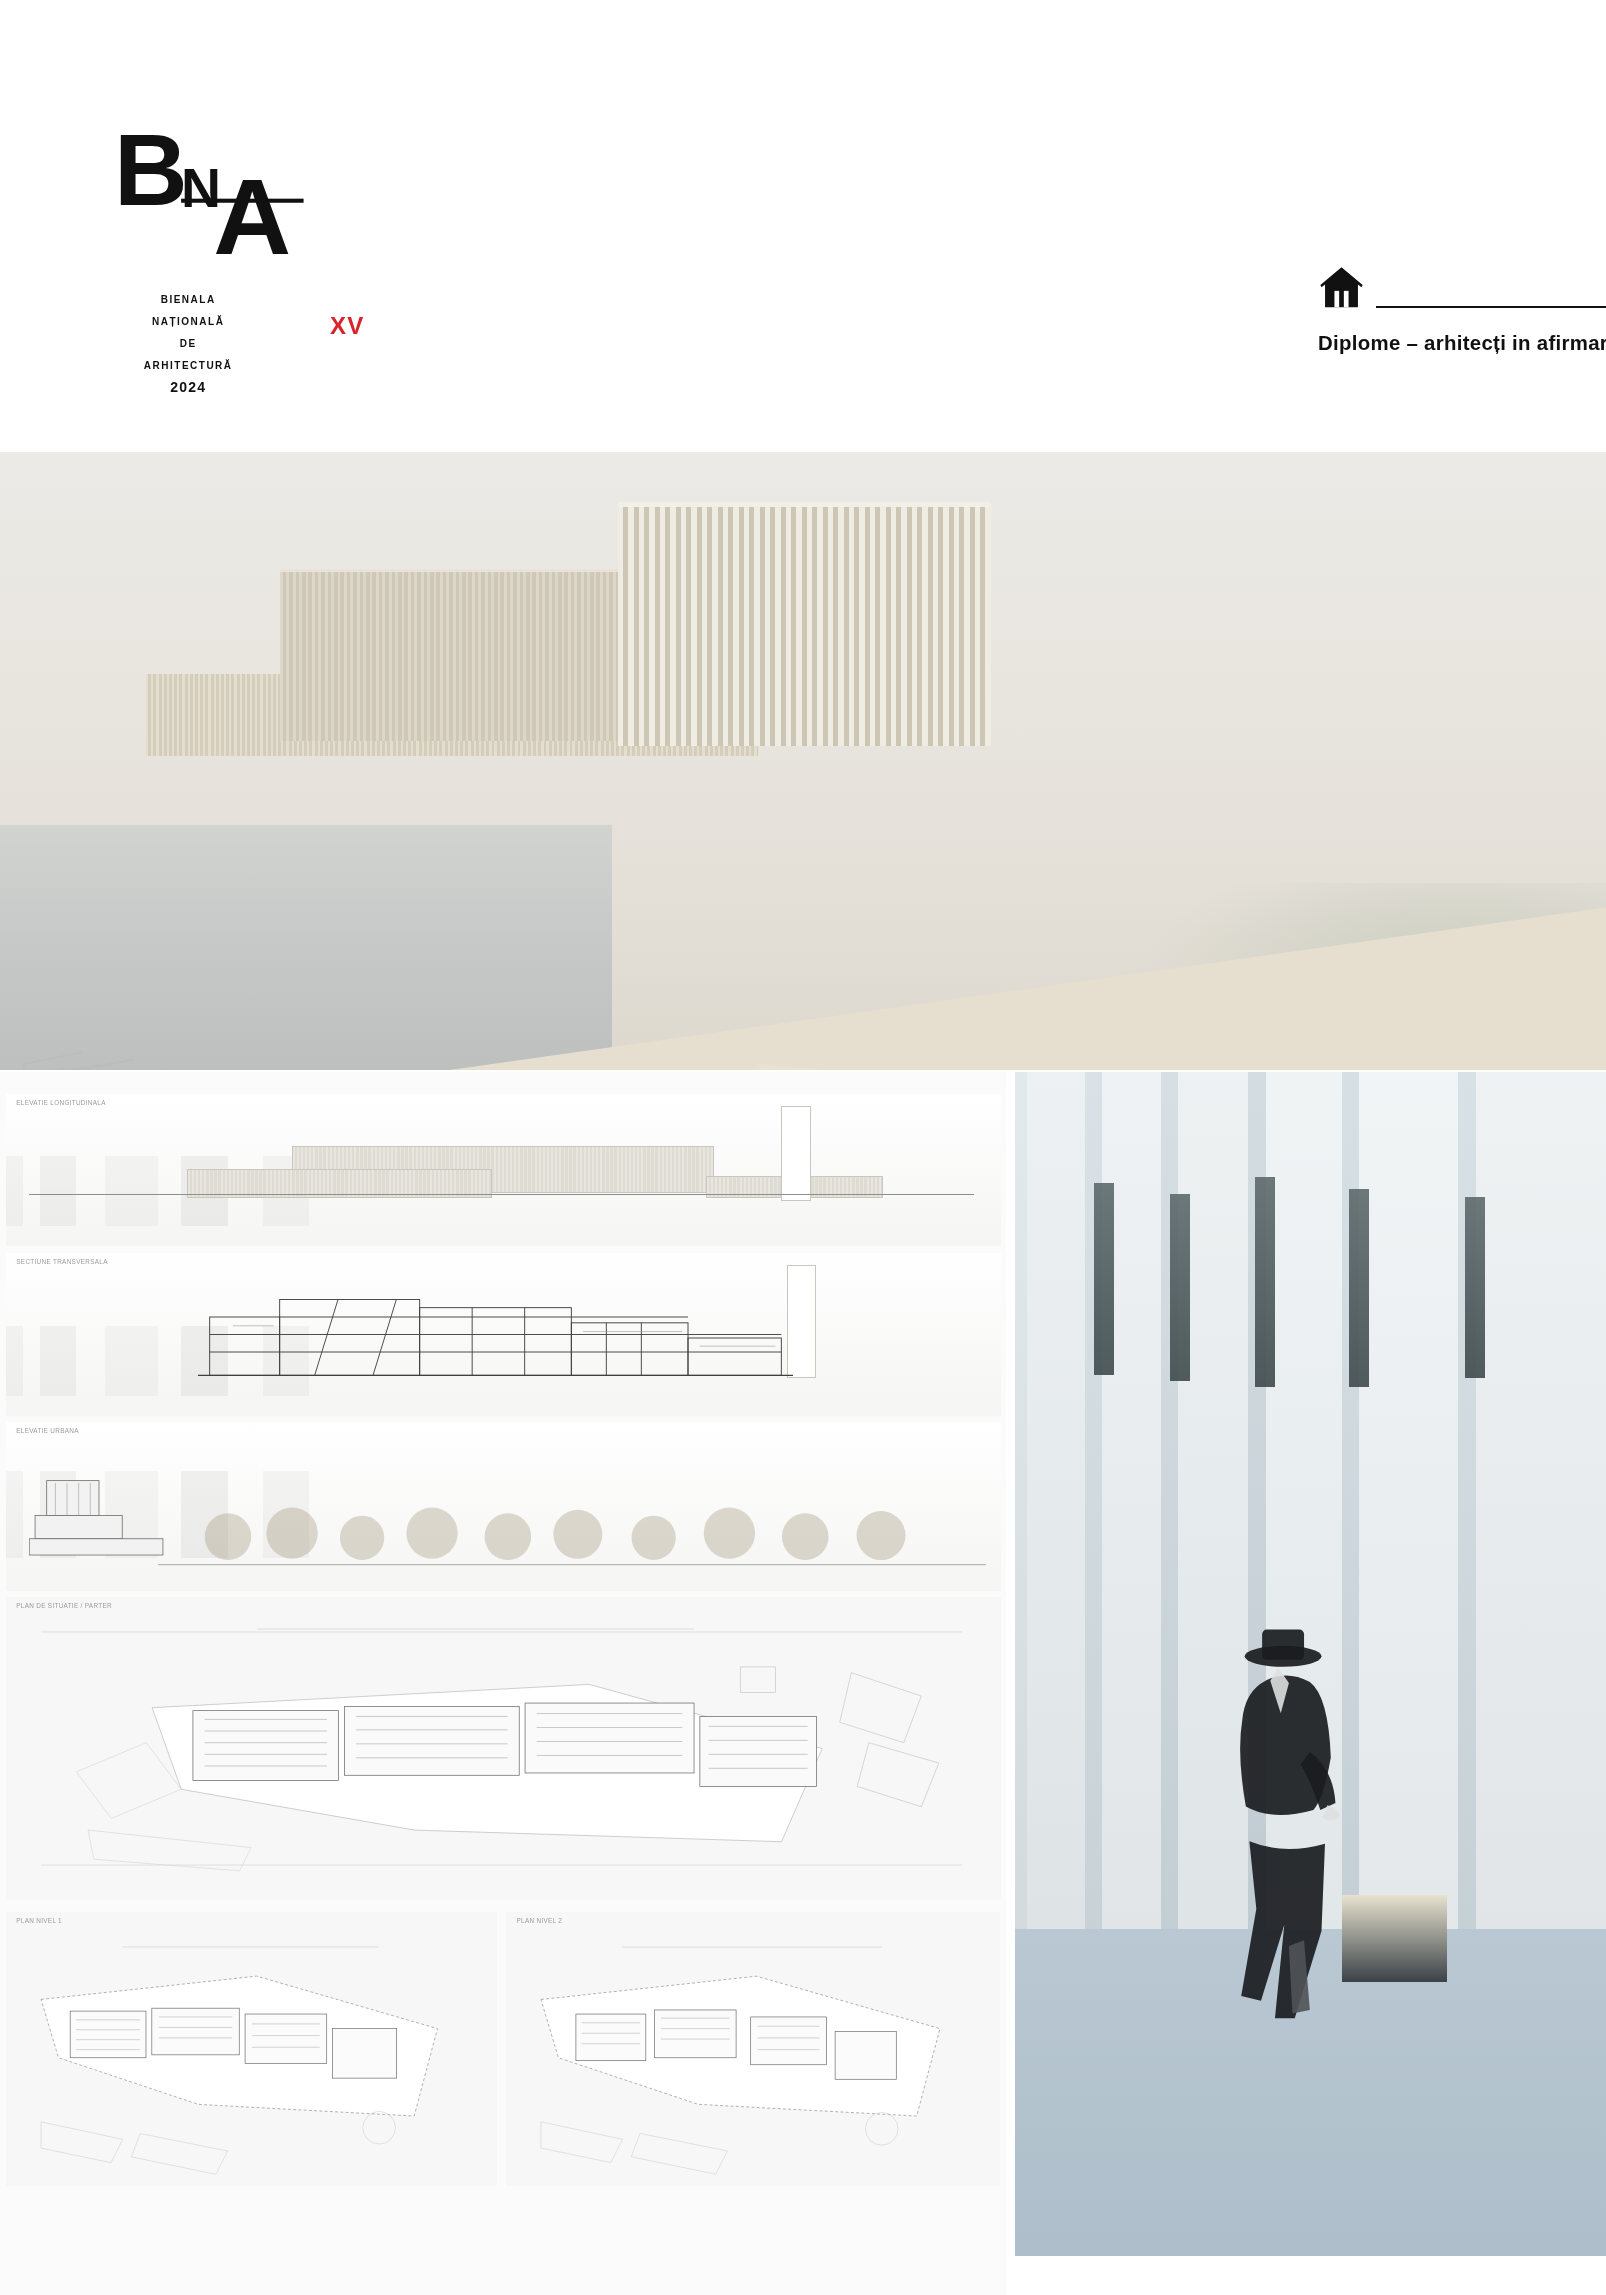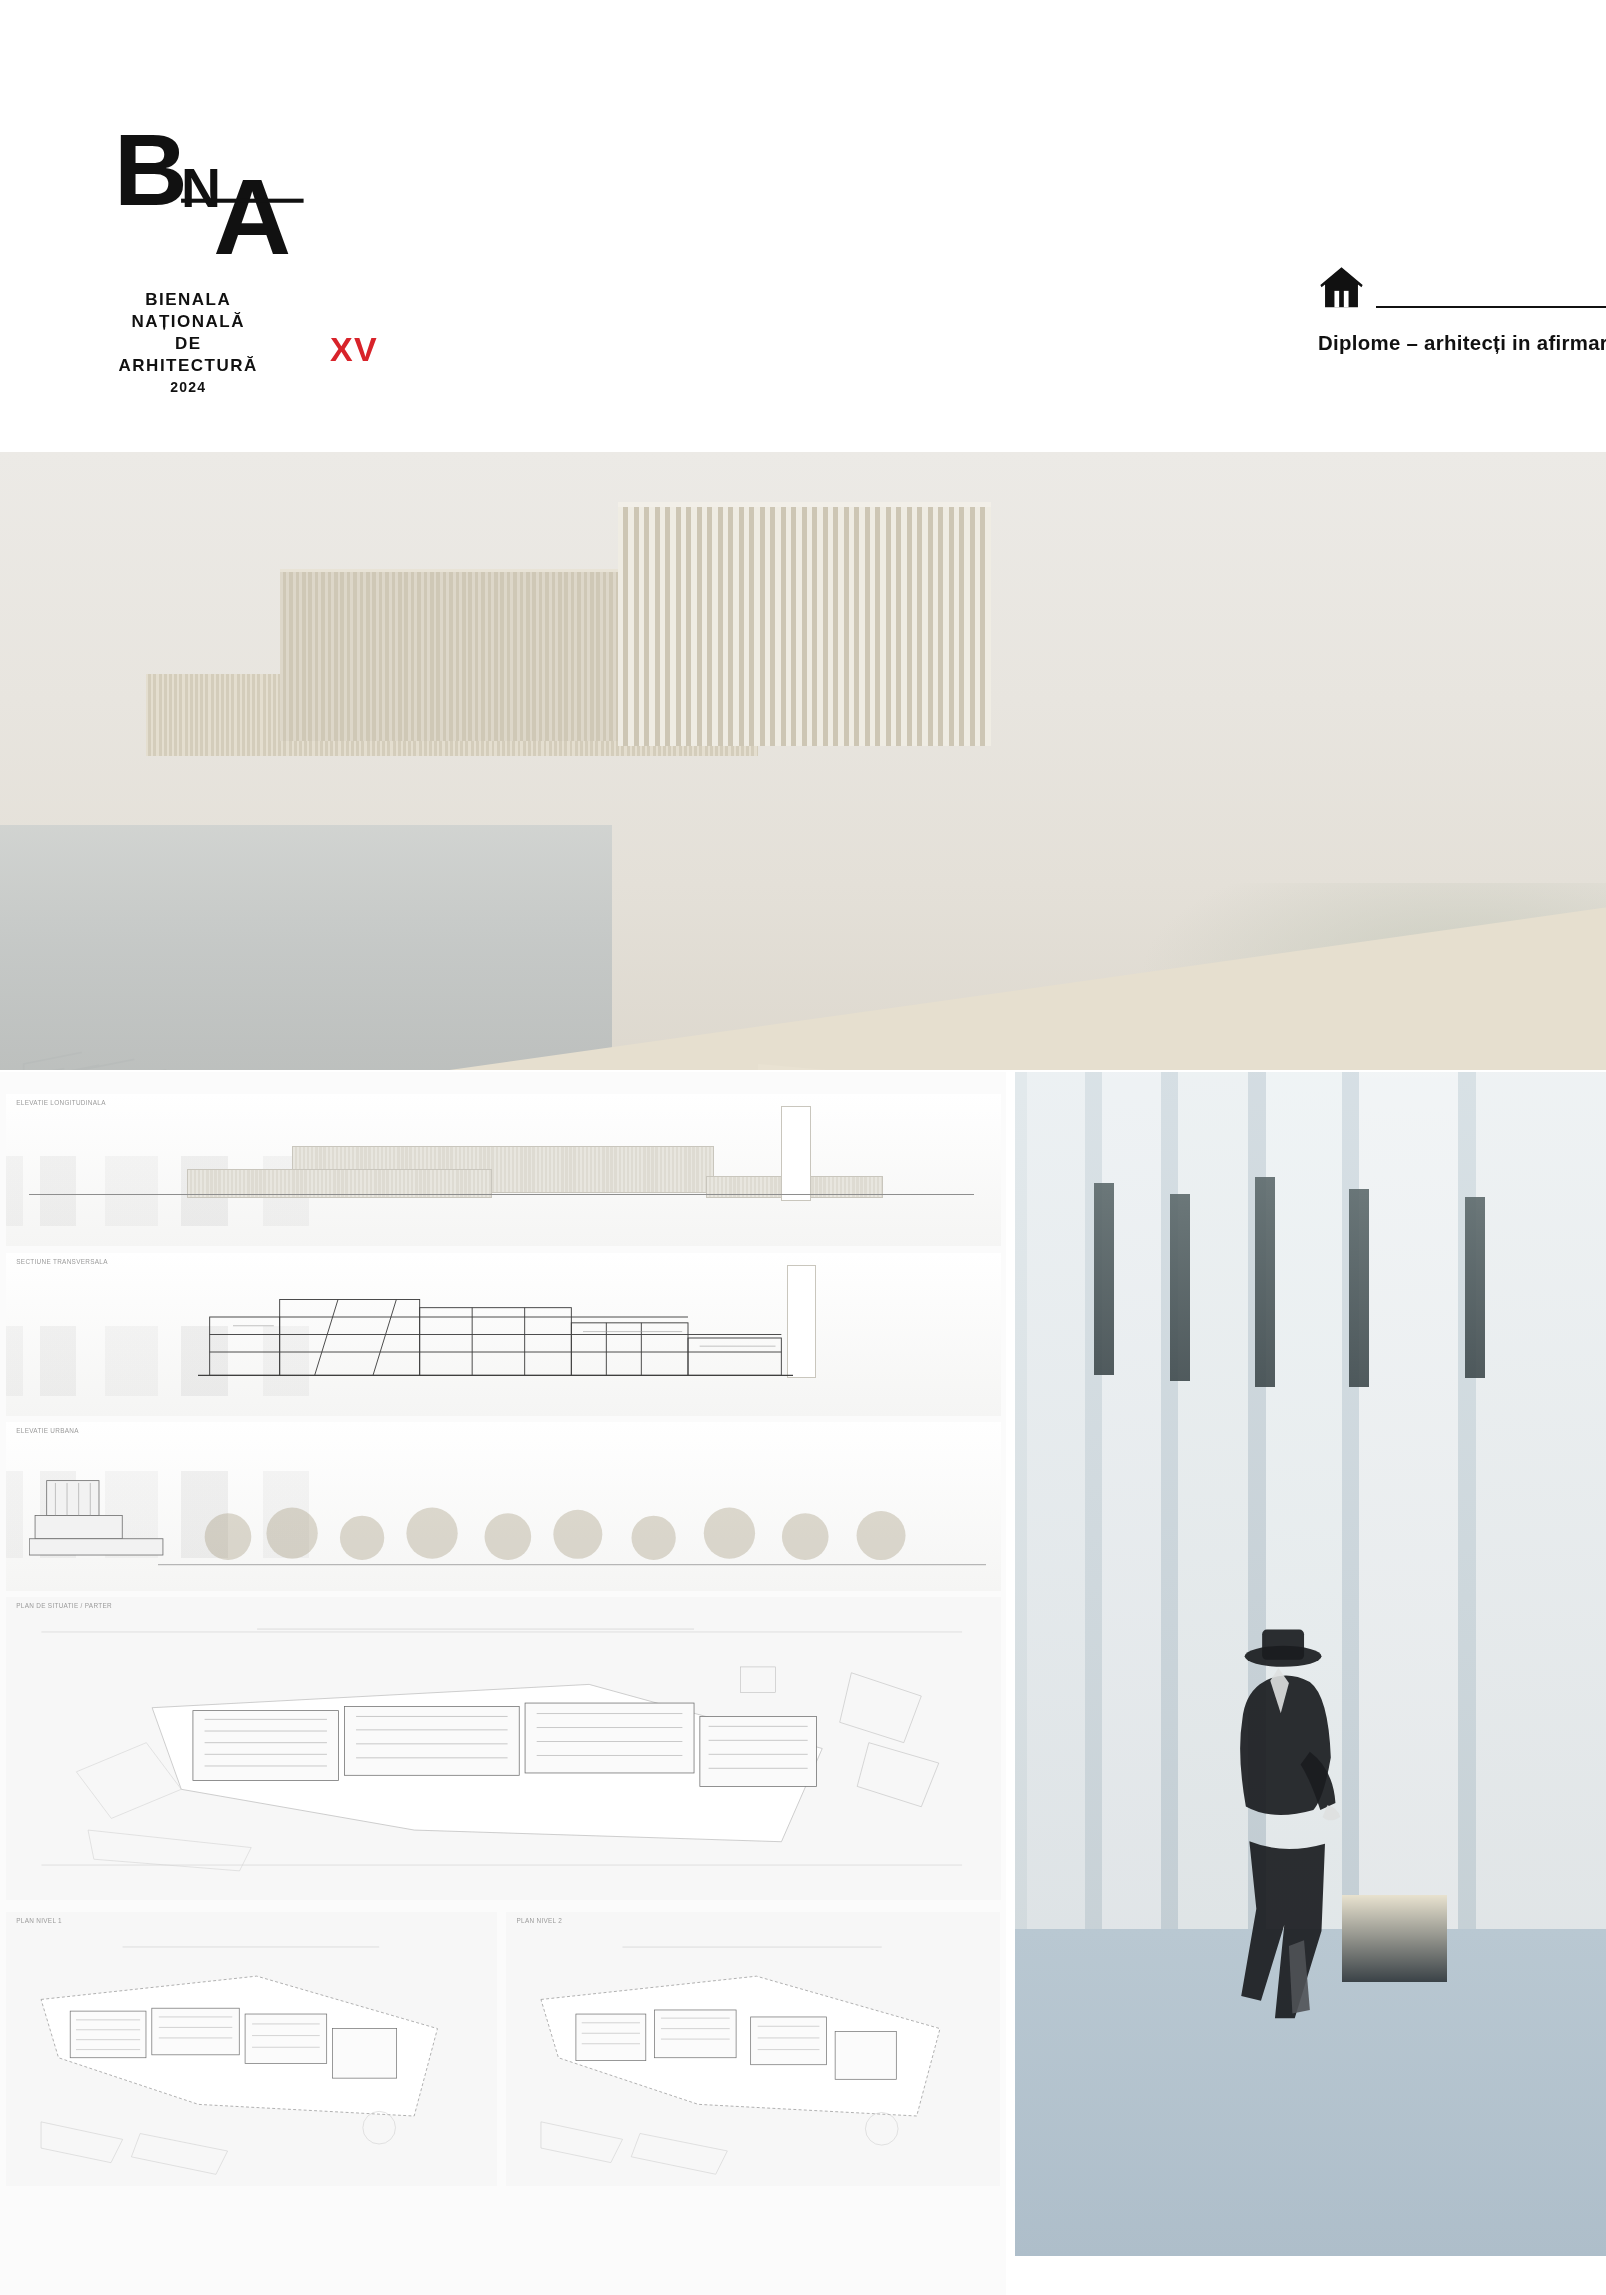--- a/index.html
+++ b/index.html
@@ -36,42 +36,42 @@
     top: 0;
     width: 245px;
     height: 175px;
   }
   .logo-caption {
     position: absolute;
     left: 1.2px;
     top: 172px;
     width: 146px;
     text-align: center;
-    font-size: 17px;
+    font-size: 10px;
     font-weight: bold;
     letter-spacing: 1.5px;
     line-height: 22px;
     color: #111;
   }
   .logo-year {
     position: absolute;
     left: 1.2px;
     top: 262px;
     width: 146px;
     text-align: center;
     font-size: 14px;
     font-weight: bold;
     letter-spacing: 1.2px;
     color: #111;
   }
   .logo-xv {
     position: absolute;
     left: 216px;
-    top: 213px;
-    font-size: 34px;
+    top: 195px;
+    font-size: 24px;
     font-weight: bold;
     letter-spacing: 1.2px;
     color: #d8232a;
   }
 
   .section-block {
     position: absolute;
     right: 102px;
     top: 265px;
     width: 671px;

